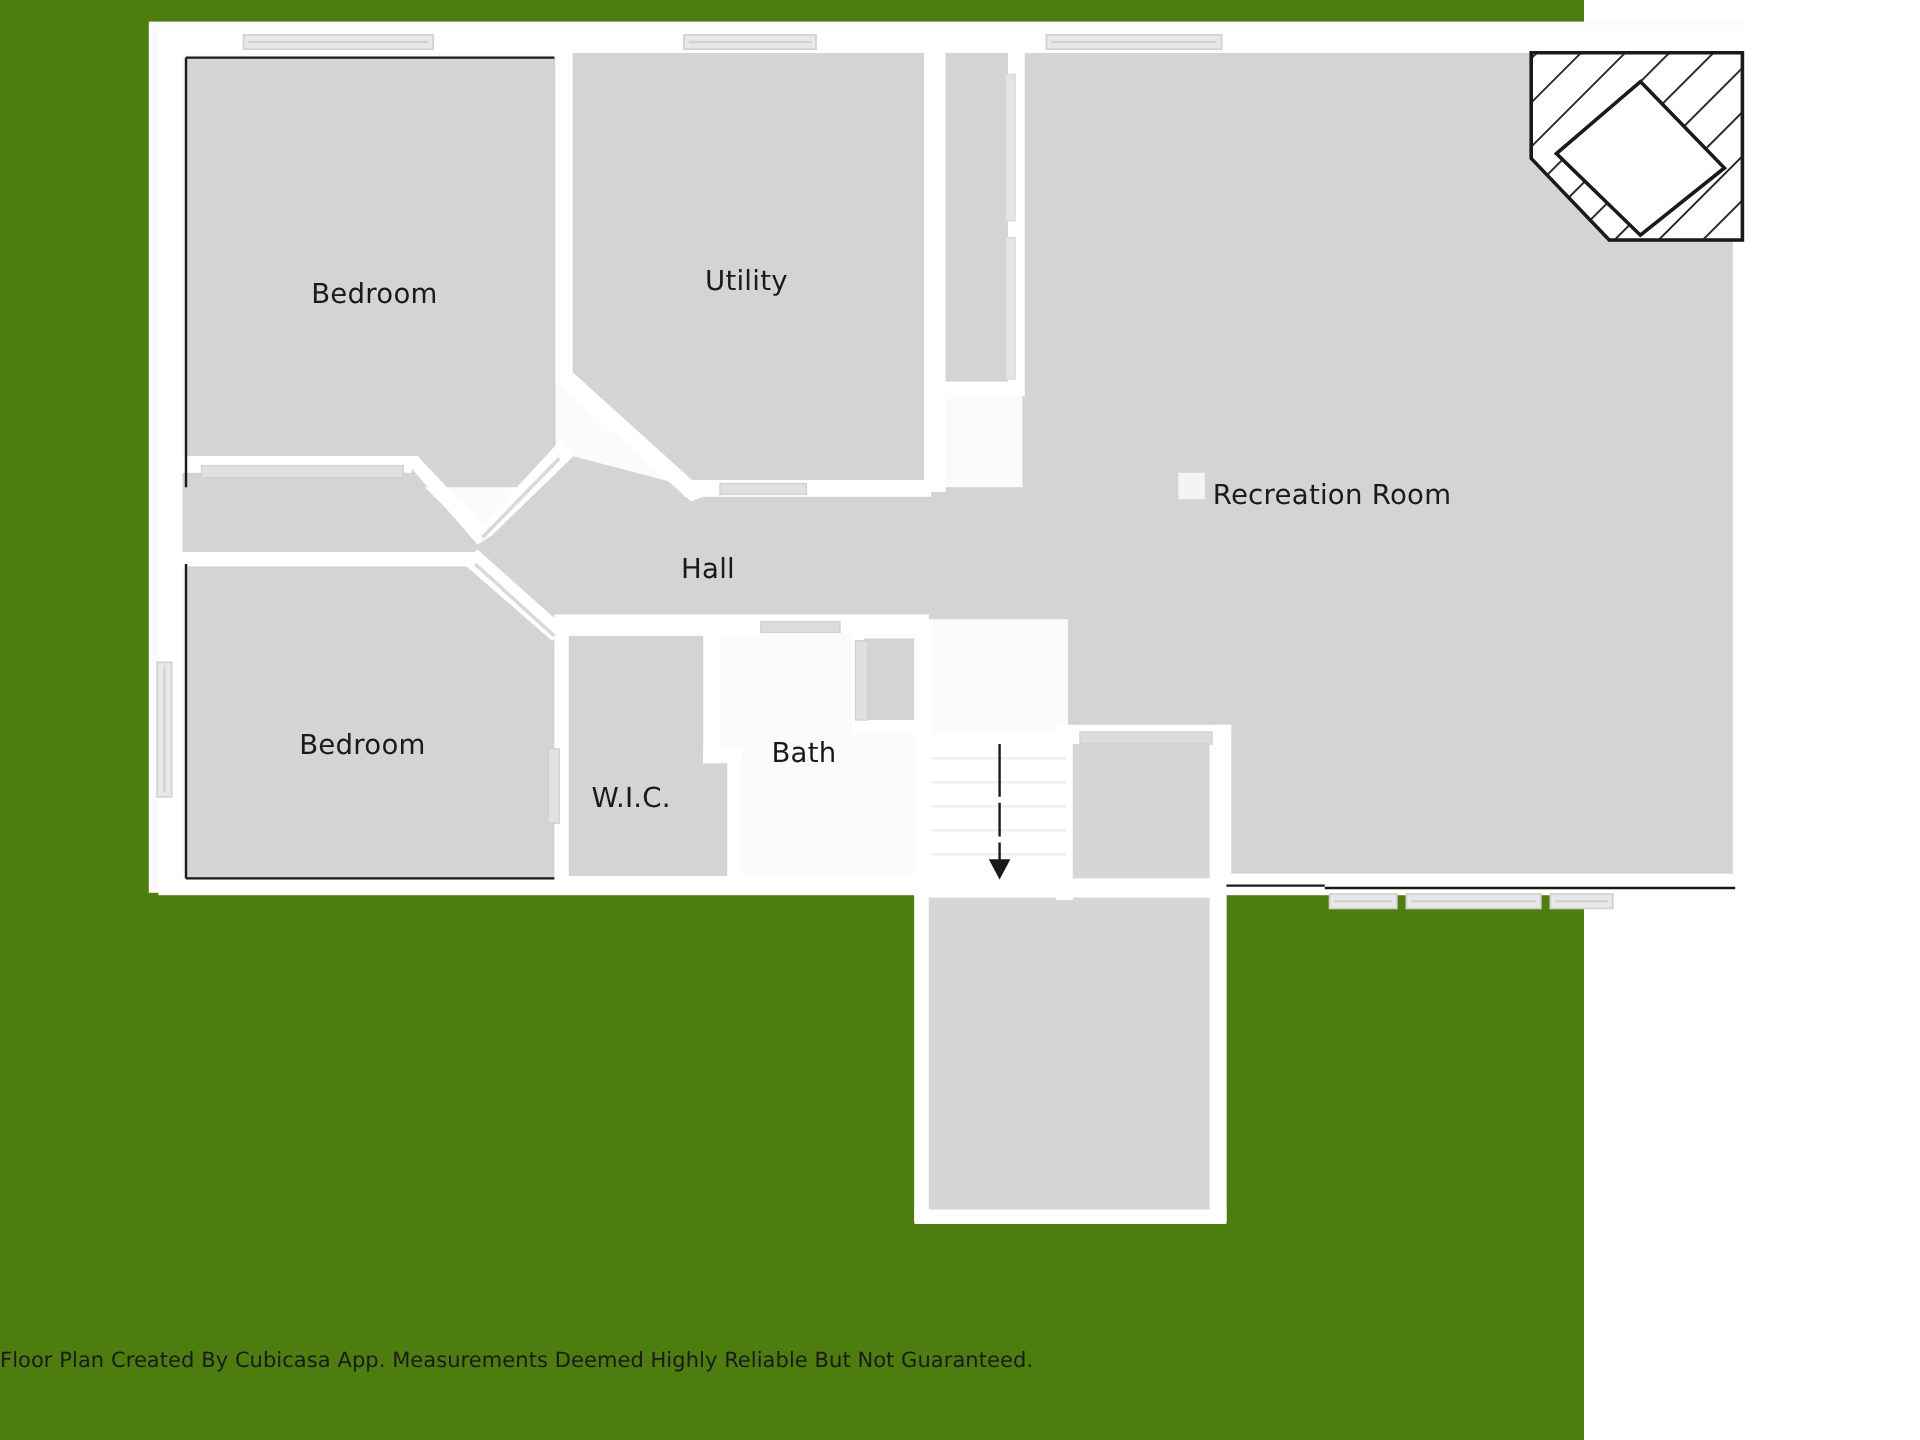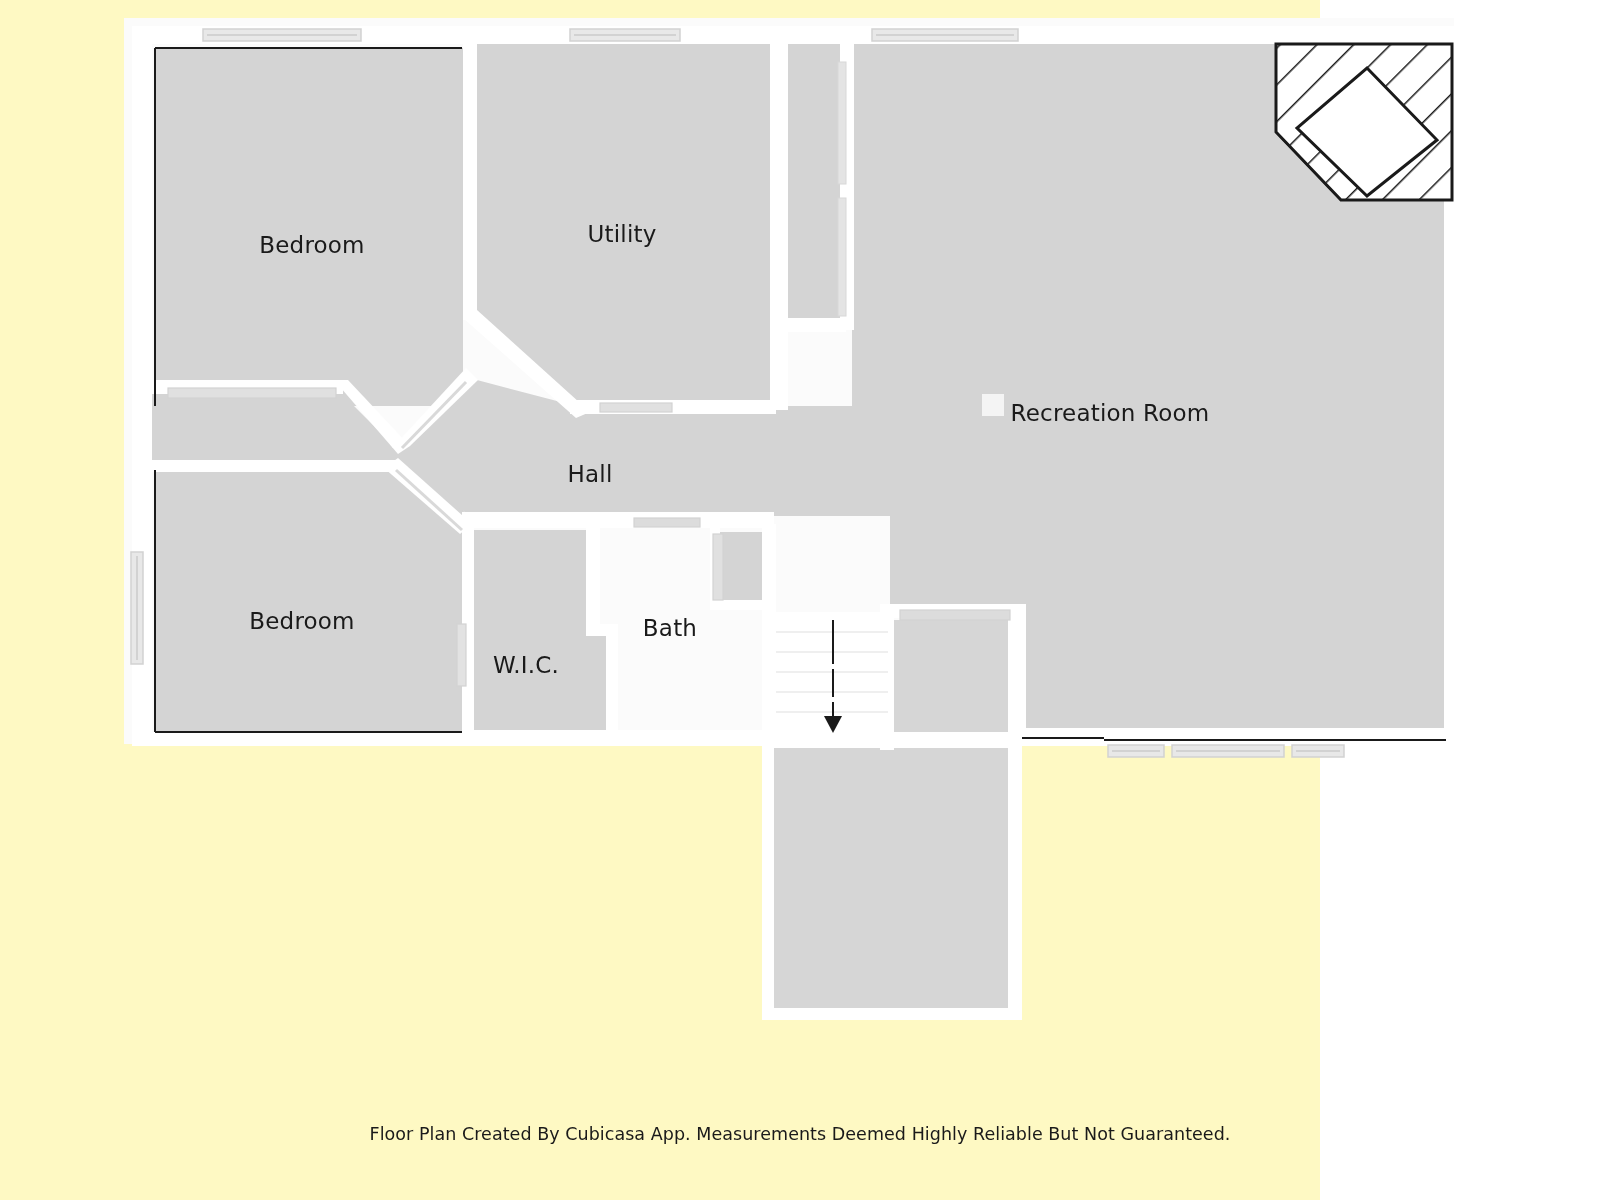--- a/index.html
+++ b/index.html
@@ -12,21 +12,21 @@
     height: 1200px;
     font-family: "DejaVu Sans", "Liberation Sans", sans-serif;
     position: relative;
     overflow: hidden;
   }
   #plan-root {
     position: absolute;
     left: 0; top: 0;
     width: 1320px;
     height: 1200px;
-    background: #fef9c3;
+    background: #4d7c0f;
   }
   #floorplan-svg {
     position: absolute;
     left: 0; top: 0;
     width: 1600px;
     height: 1200px;
     display: block;
   }
   .room-label {
     font-family: "DejaVu Sans", "Liberation Sans", sans-serif;
@@ -34,21 +34,21 @@
     fill: #1a1a1a;
     text-anchor: middle;
     dominant-baseline: middle;
     letter-spacing: 0.2px;
   }
   .caption-text {
     position: absolute;
     left: 0;
     top: 1124px;
     width: 1600px;
-    text-align: center;
+    text-align: left;
     font-family: "DejaVu Sans", "Liberation Sans", sans-serif;
     font-size: 17.5px;
     color: #1a1a1a;
     letter-spacing: 0.05px;
     white-space: nowrap;
   }
 </style>
 </head>
 <body>
 

